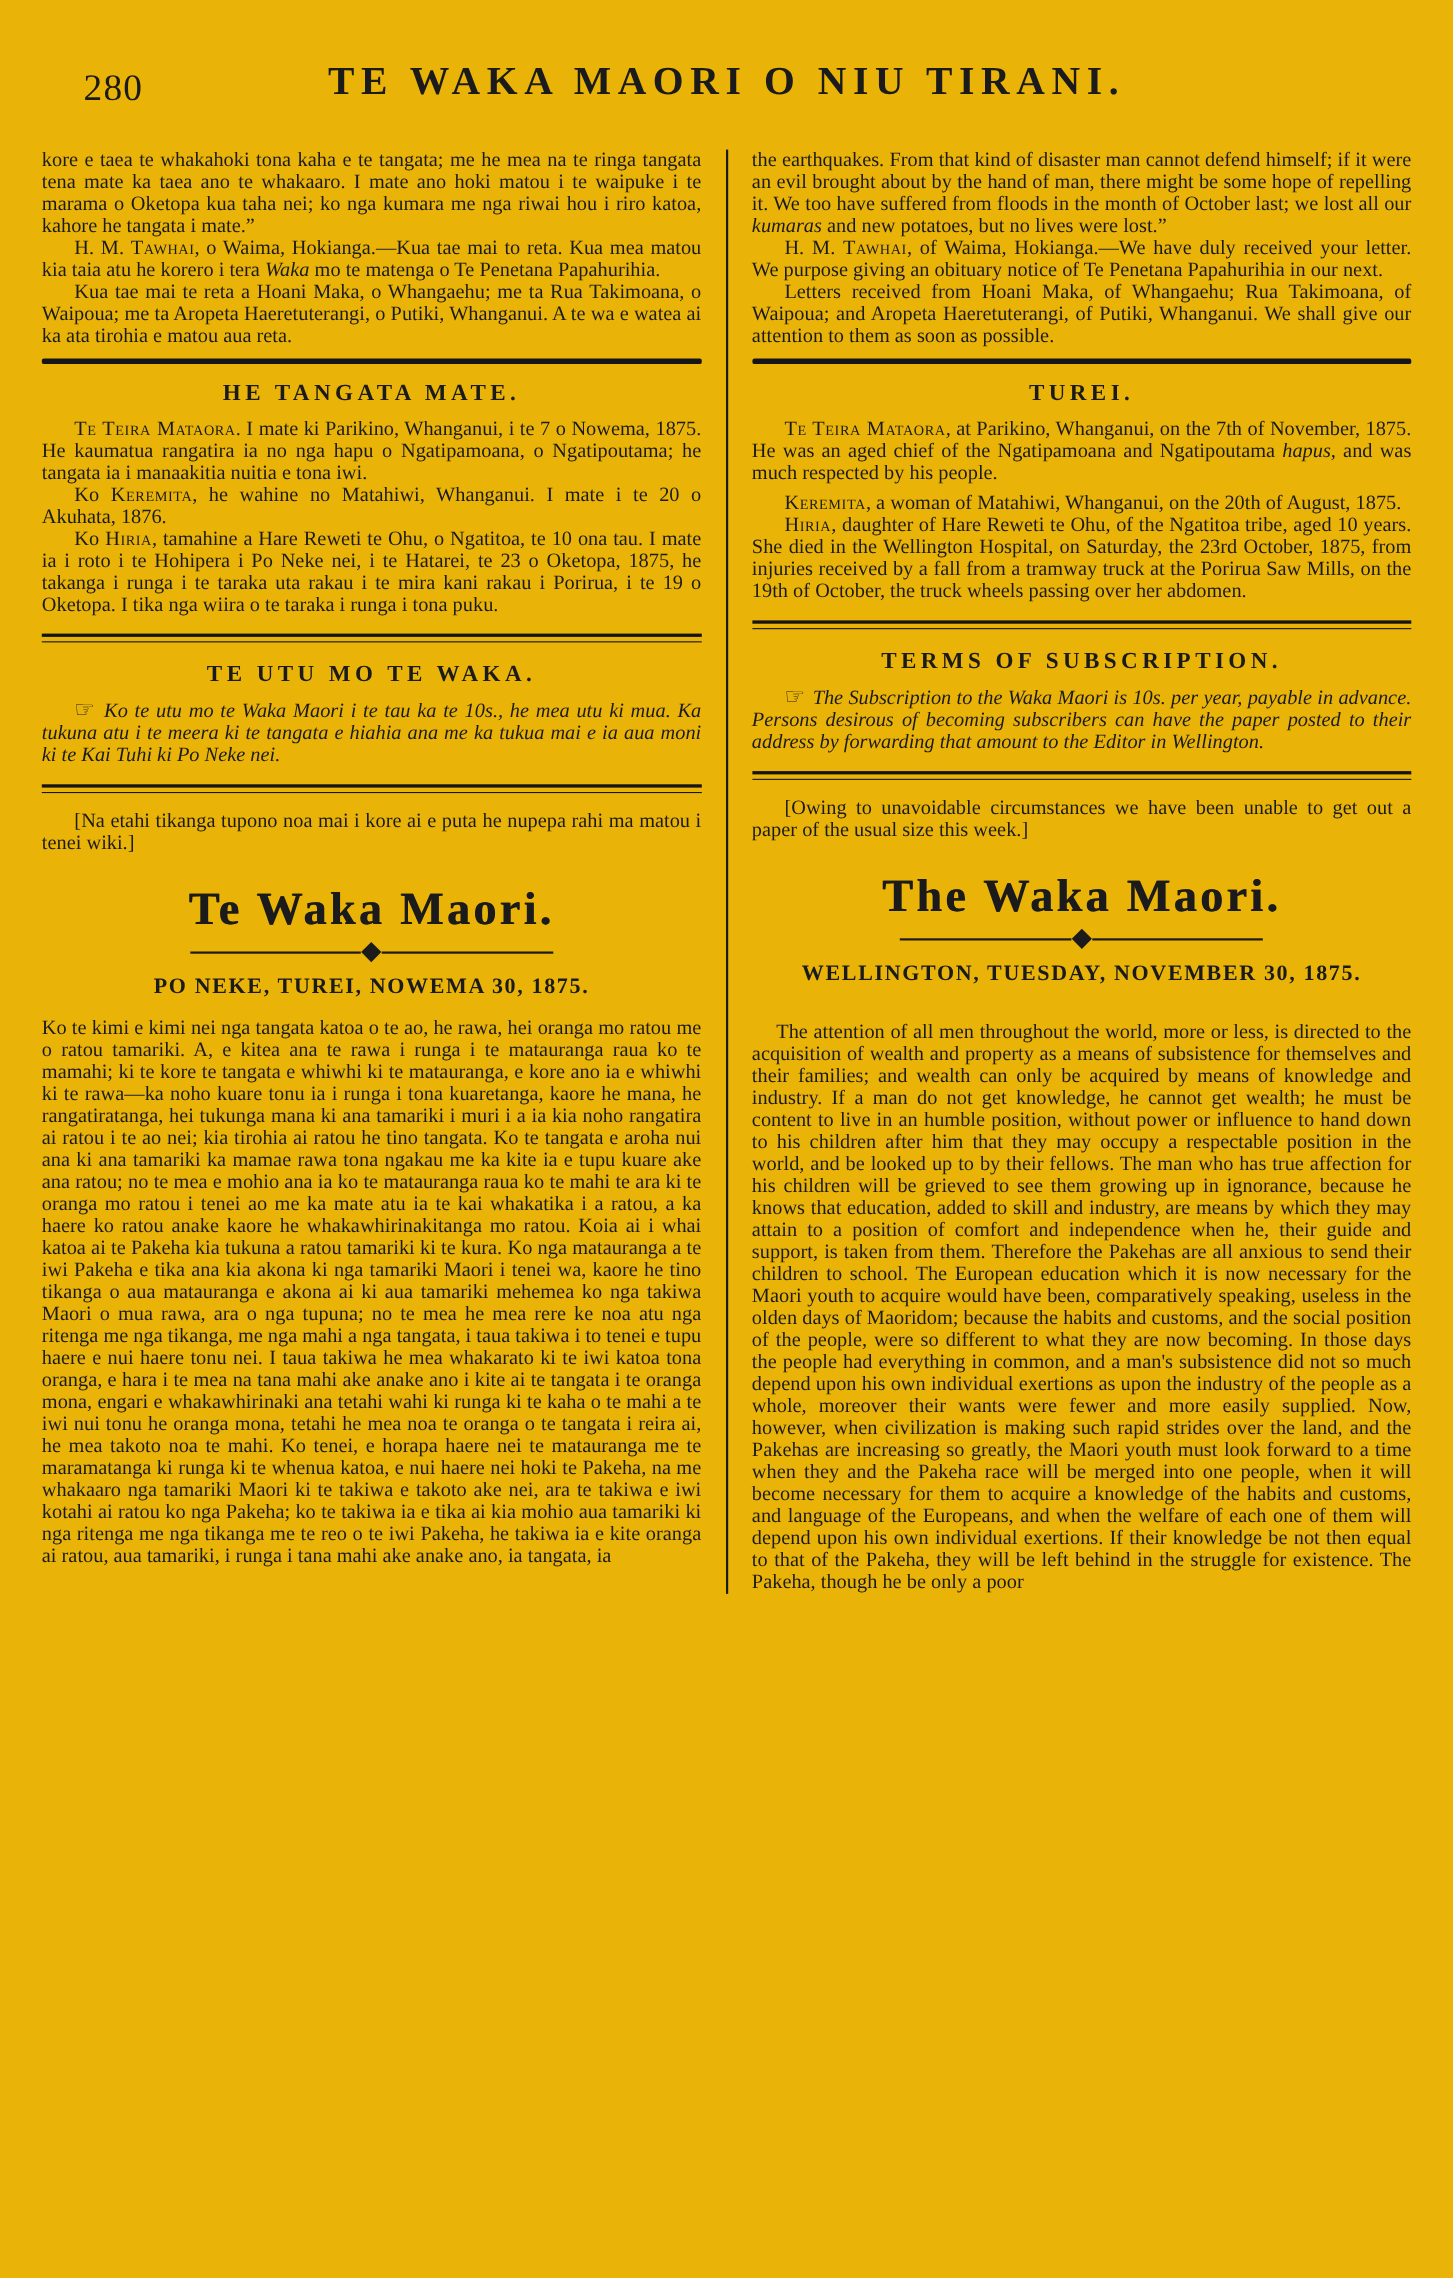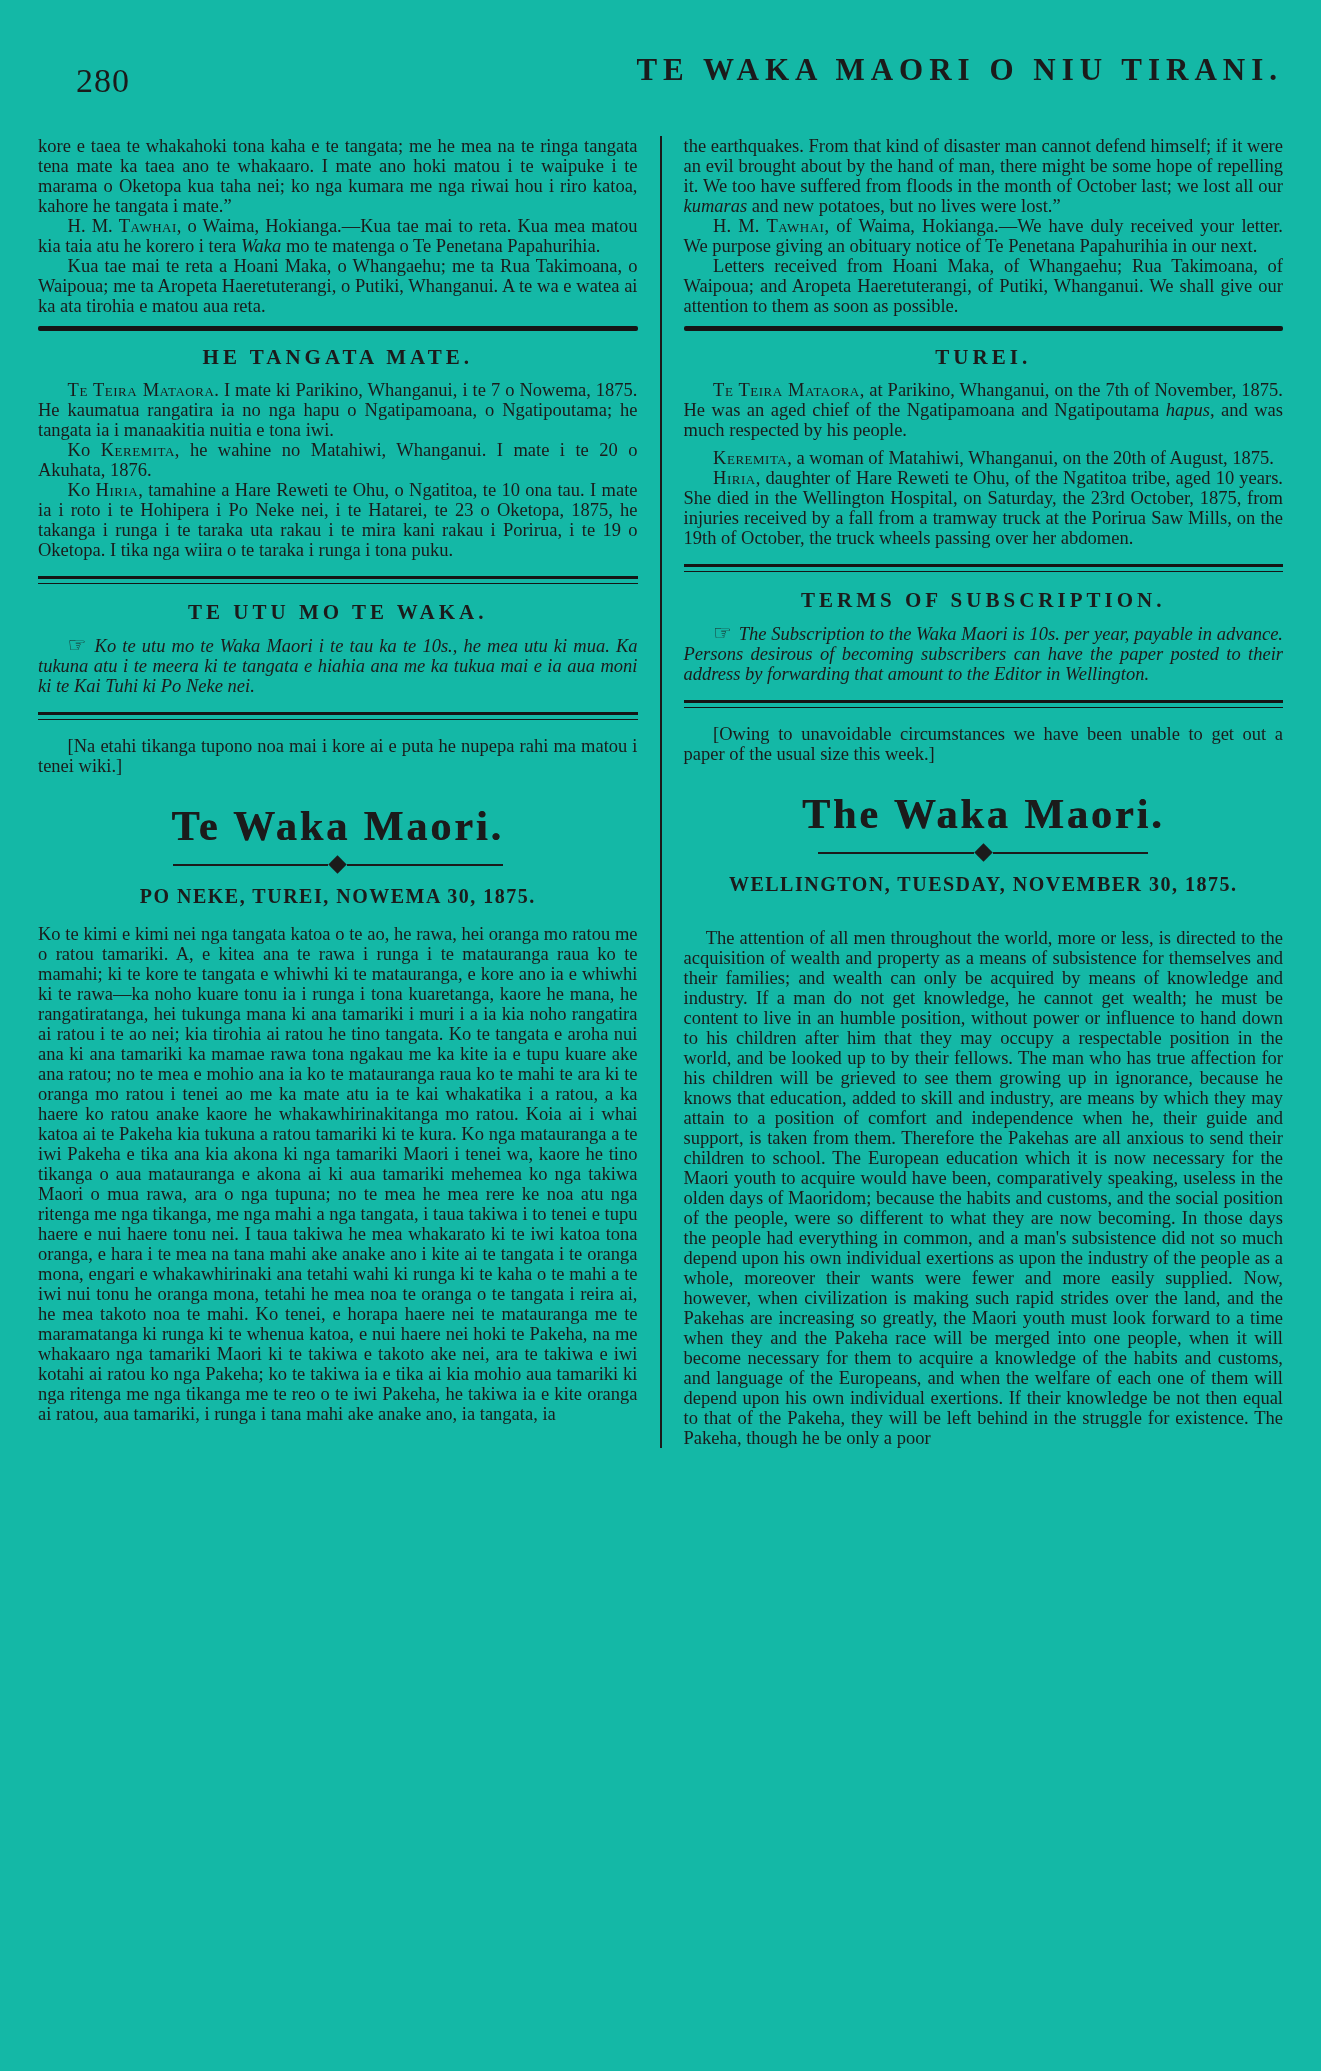--- a/index.html
+++ b/index.html
@@ -5,43 +5,43 @@
   html, body {
     margin: 0;
     padding: 0;
     background: #e8e8e6;
   }
   .page {
     position: relative;
     width: 1321px;
     height: 2071px;
     margin: 0 auto;
-    background: #14b8a6;
+    background: #eab308;
     color: #1b1b1b;
     font-family: "Liberation Serif", "DejaVu Serif", serif;
     overflow: hidden;
     box-sizing: border-box;
     padding: 52px 38px 40px 38px;
   }
   
   .page-header {
     position: relative;
     height: 58px;
   }
   .page-number {
     position: absolute;
     left: 38px;
     top: 10px;
     font-size: 34px;
     letter-spacing: 1px;
   }
   .paper-title {
     margin: 0;
-    text-align: right;
-    font-size: 31px;
+    text-align: center;
+    font-size: 36px;
     font-weight: 600;
     letter-spacing: 6px;
     white-space: nowrap;
   }
   
   .columns {
     display: flex;
     align-items: stretch;
     margin-top: 26px;
   }

